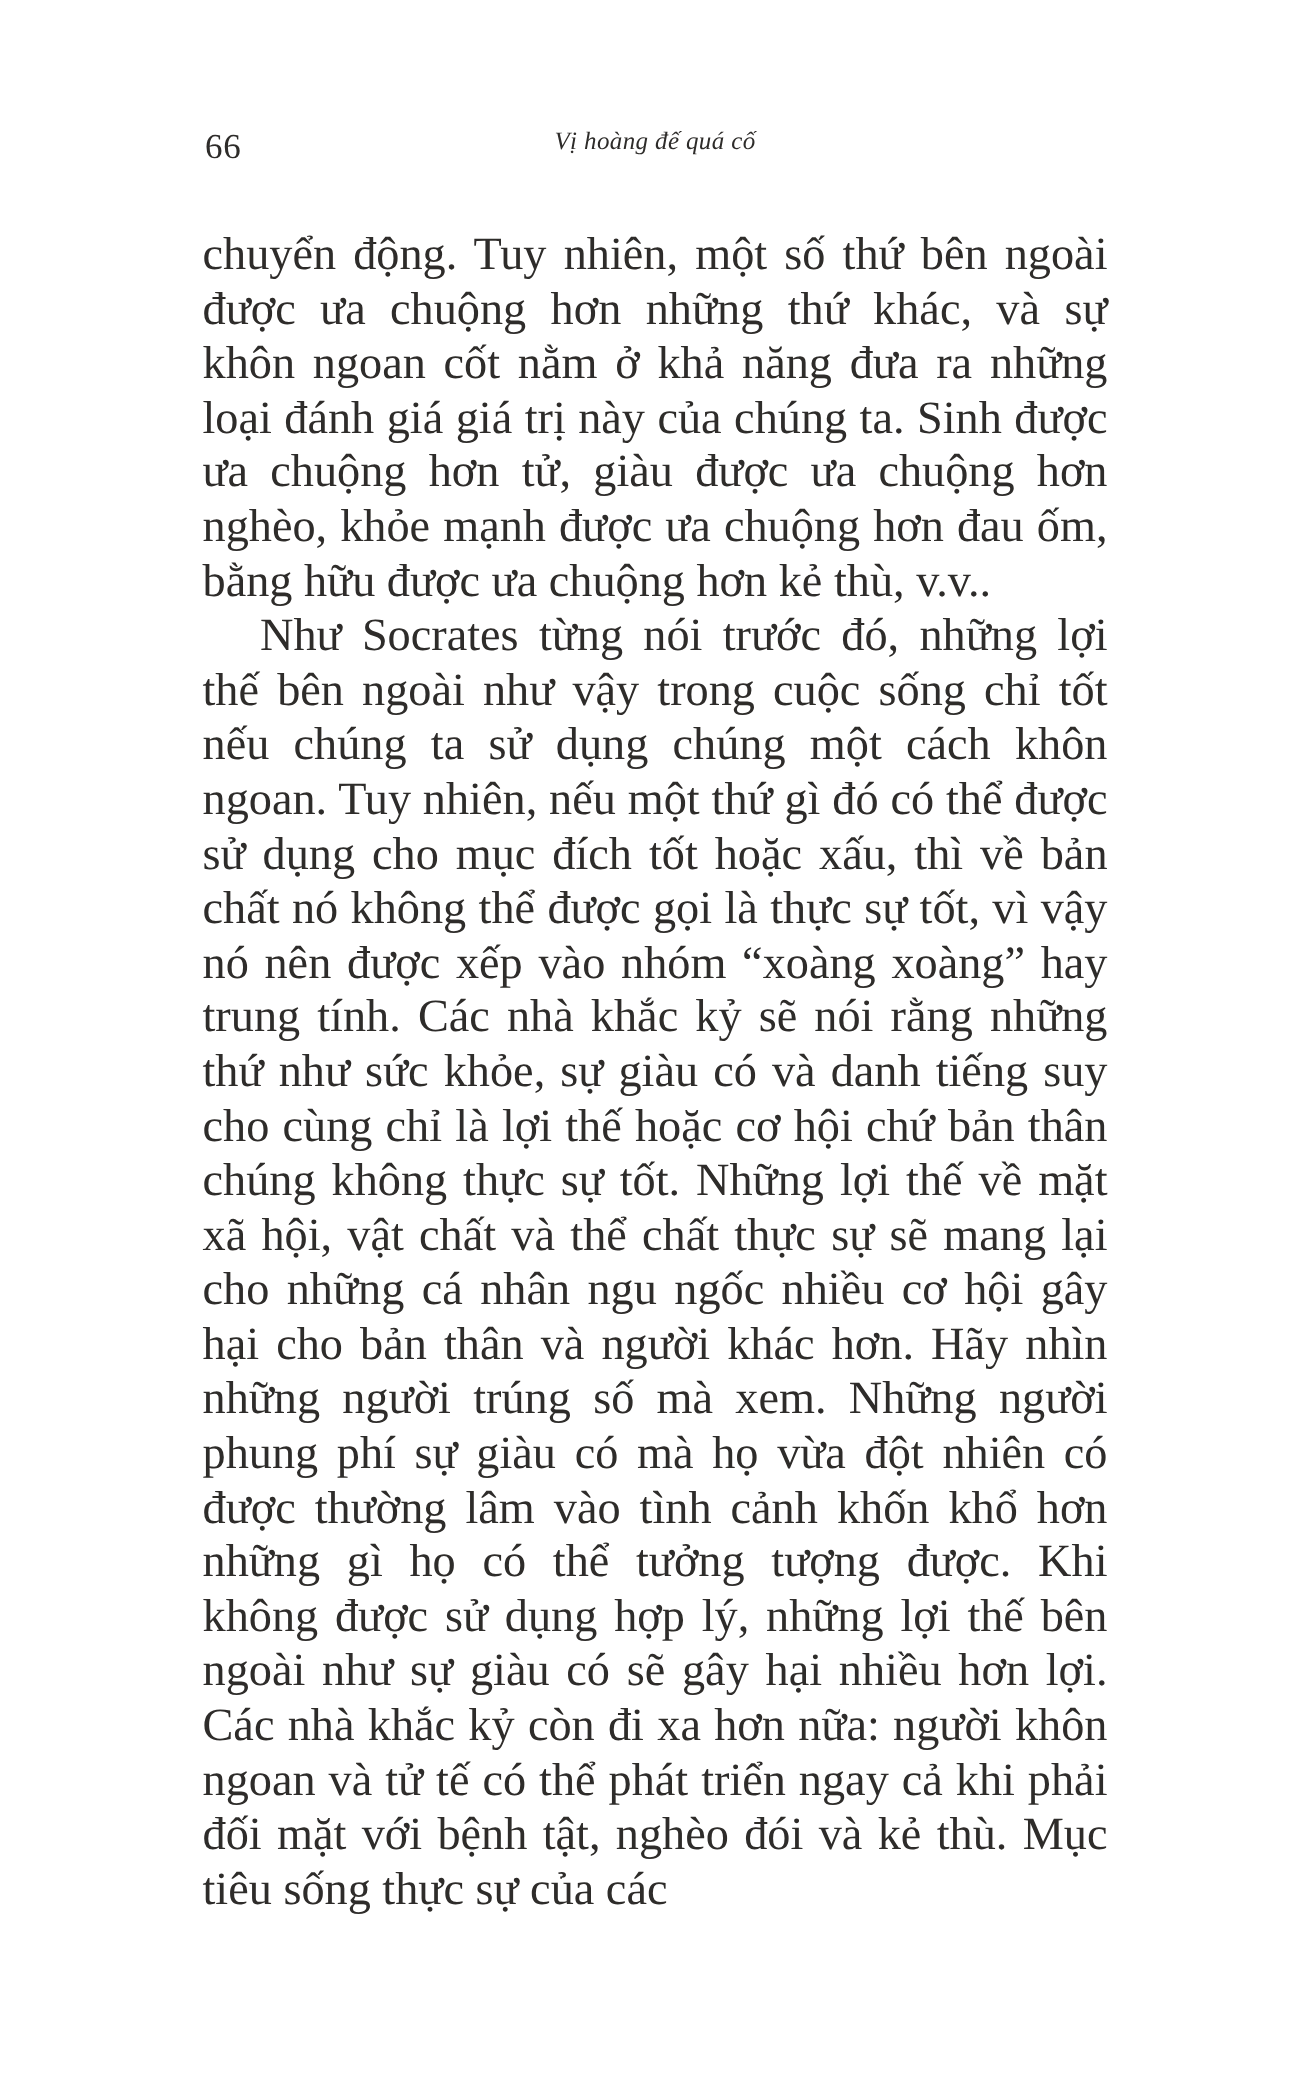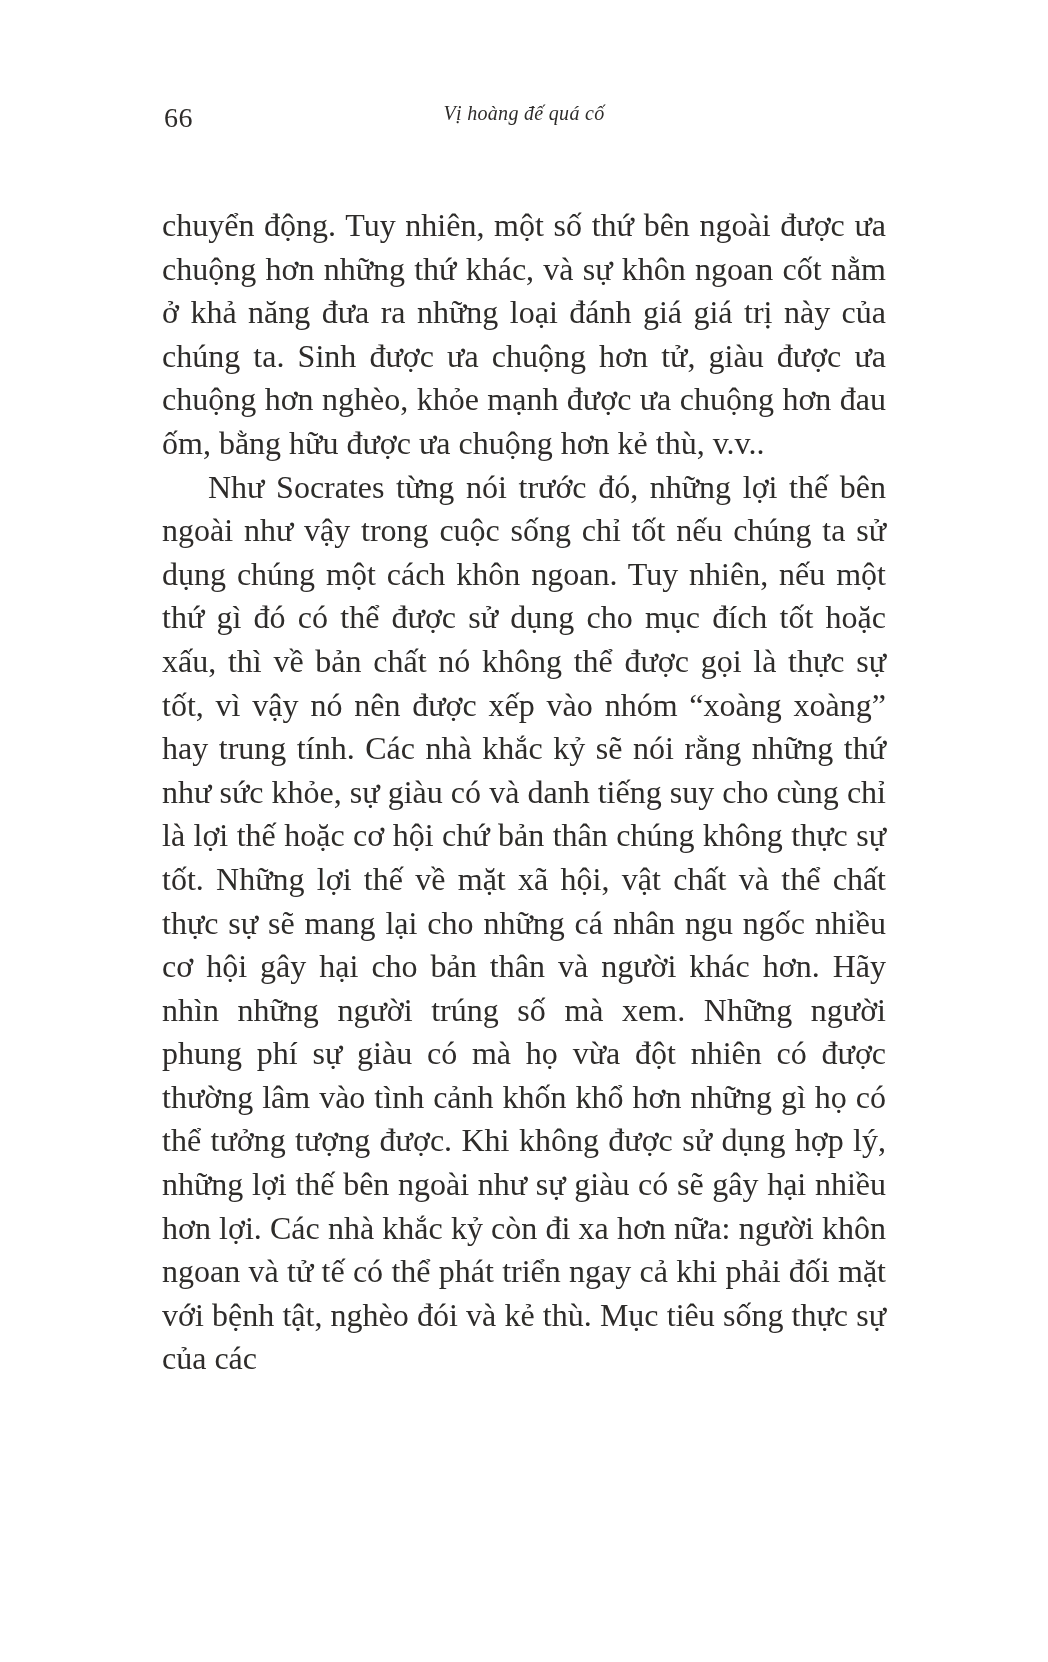--- a/index.html
+++ b/index.html
@@ -15,39 +15,39 @@
     background: #ffffff;
     box-sizing: border-box;
     padding: 102px 162px 0 162px;
     font-family: "Liberation Serif", "DejaVu Serif", serif;
     color: #2e2c2a;
     overflow: hidden;
   }
   .page-header {
     position: relative;
     height: 36px;
-    margin-bottom: 66px;
+    margin-bottom: 44px;
   }
   .page-number {
     position: absolute;
     left: 2px;
     top: 0;
     font-size: 28px;
     font-style: normal;
     letter-spacing: 0.5px;
   }
   .running-title {
     display: block;
     text-align: center;
     font-size: 20px;
     font-style: italic;
     letter-spacing: 0.3px;
   }
   .body-text {
-    font-size: 32px;
+    font-size: 37px;
     line-height: 43.6px;
     text-align: justify;
     text-justify: inter-word;
   }
   .body-text p {
     margin: 0;
     padding: 0;
   }
   .body-text p.indented {
     text-indent: 46px;

